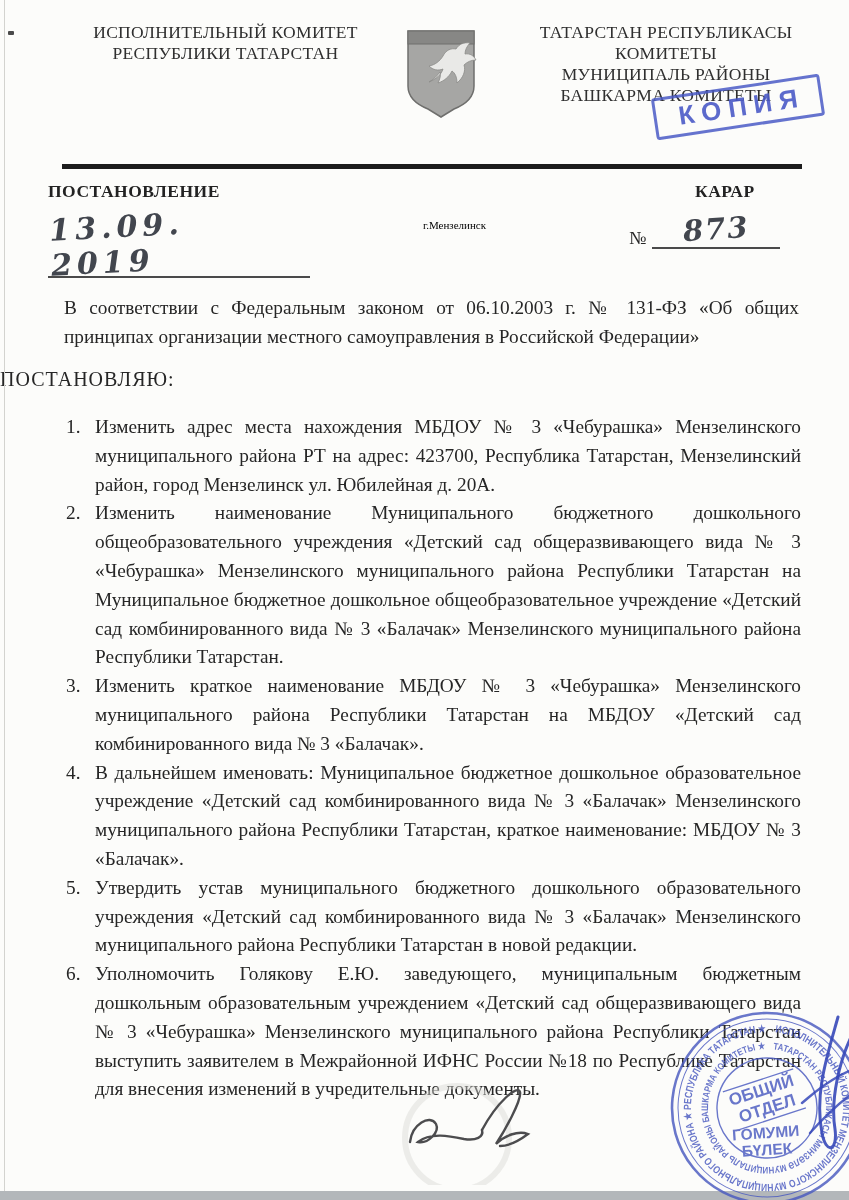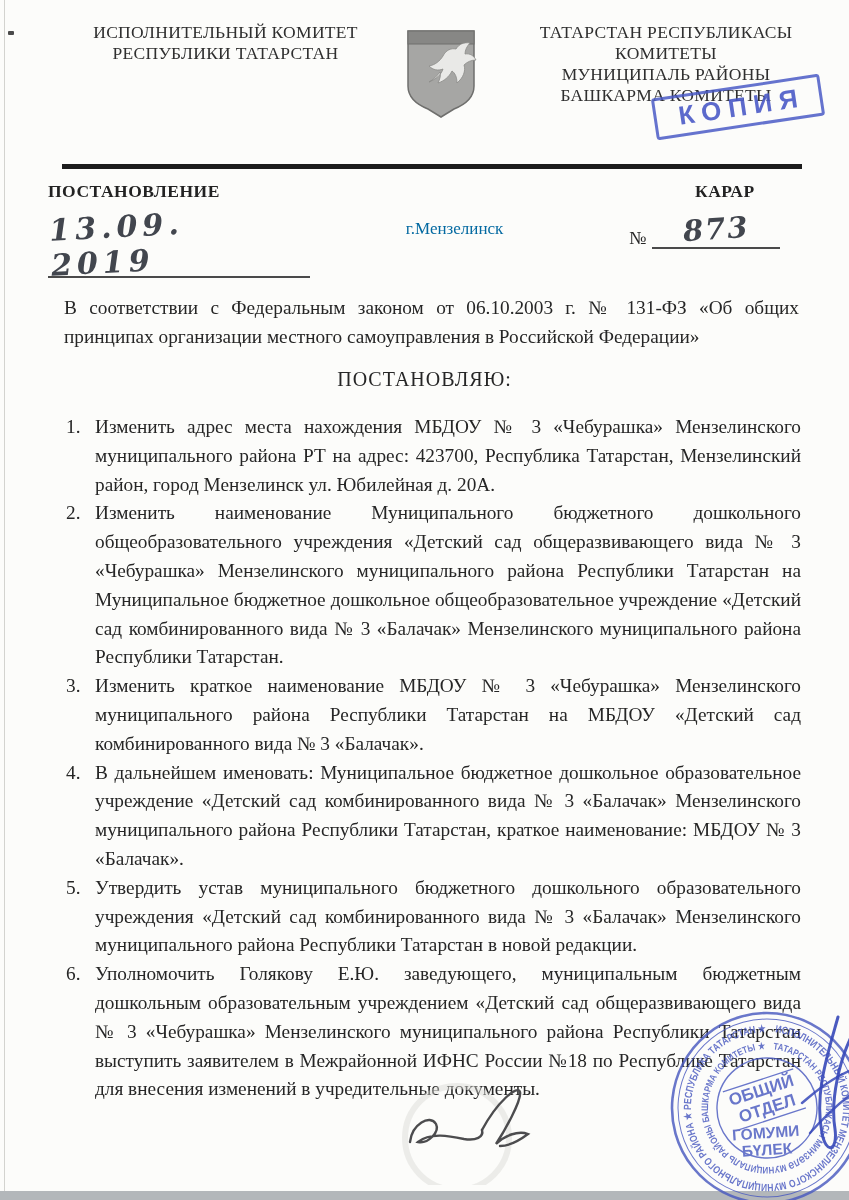--- a/index.html
+++ b/index.html
@@ -38,37 +38,37 @@
   .meta-col-left { width:310px; padding-left:48px; }
   .meta-col-mid { flex:1; text-align:center; }
   .meta-col-right { width:250px; padding-right:30px; text-align:left; }
   .doc-type { font-weight:bold; font-size:17.5px; letter-spacing:0.5px; color:#222; }
   .hand { font-family:"DejaVu Serif", serif; font-style:italic; font-weight:700; color:#42464e; }
   .hand-date {
     display:inline-block; font-size:30px; letter-spacing:5px;
     transform:rotate(-3deg); padding:2px 12px 0 2px;
   }
   .date-wrap { display:inline-block; border-bottom:2px solid #4a4a4a; margin-top:2px; min-width:182px; }
-  .place { font-size:17px; margin-top:38px; color:#0369a1; }
+  .place { font-size:11px; margin-top:38px; color:#000000; }
   .num-sign { font-size:18px; vertical-align:bottom; }
   .num-wrap { display:inline-block; border-bottom:2px solid #4a4a4a; min-width:128px; text-align:center; margin-left:6px; }
   .hand-num { display:inline-block; font-size:29px; letter-spacing:2px; transform:rotate(-4deg); padding-bottom:1px; }
   .meta-col-right .row2 { margin-top:10px; padding-left:30px; }
   .doc-type-right { padding-left:96px; }
 
   
   .title {
     margin:26px auto 0; width:760px; text-align:center;
     font-weight:bold; font-size:19.5px; line-height:27px; color:#1e1e1e;
   }
   .intro {
     margin:16px 50px 0 64px; text-align:justify;
     font-size:19.3px; line-height:28.5px;
   }
-  .resolve { margin-top:17px; text-align:center; font-size:20px; letter-spacing:1px; }
+  .resolve { margin-top:17px; font-size:20px; letter-spacing:1px; }
   .items { margin:22px 48px 0 64px; }
   .item { position:relative; padding-left:31px; text-align:justify; font-size:19.3px; line-height:28.8px; }
   .item .num { position:absolute; left:2px; }
 
   .pencil-sig { position:absolute; left:372px; top:1080px; z-index:2; }
   .round-stamp { position:absolute; left:642px; top:983px; z-index:2; }
 </style>
 </head>
 <body>
 

